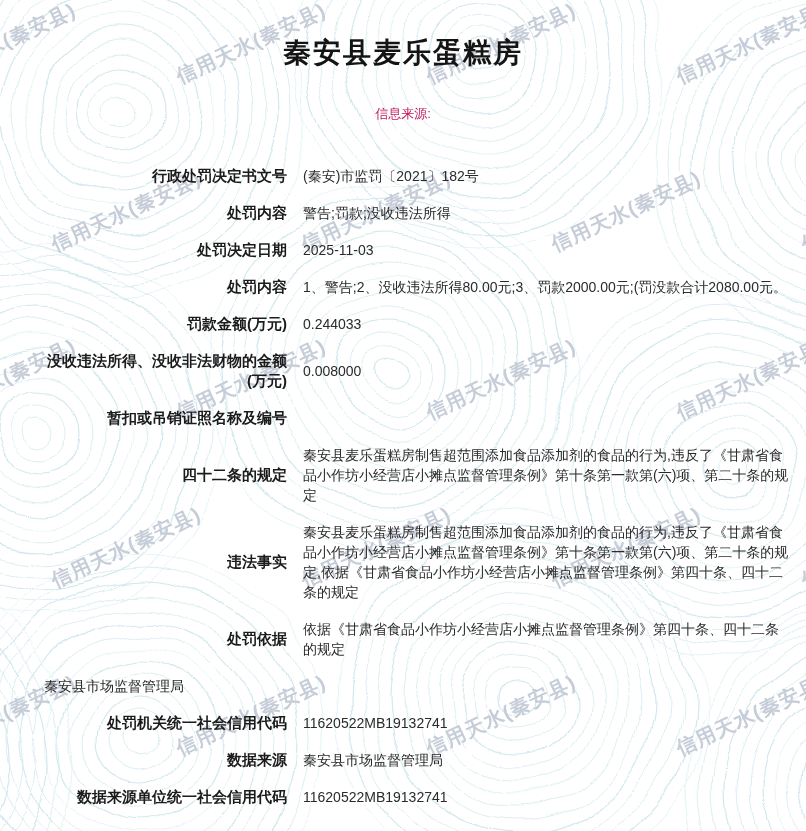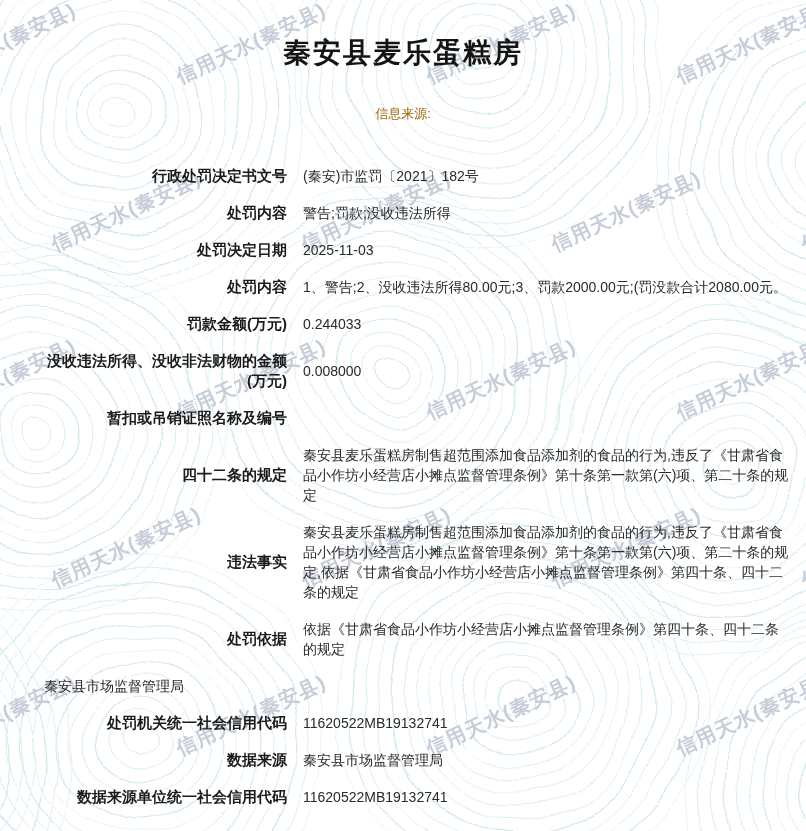--- a/index.html
+++ b/index.html
@@ -39,21 +39,21 @@
     text-align:center;
     font-size:28px;
     font-weight:700;
     letter-spacing:2px;
     color:#141414;
   }
   .info-source {
     margin-top:33px;
     text-align:center;
     font-size:13px;
-    color:#a16207;
+    color:#be185d;
   }
   .records {
     margin:43px 0 0 44px;
     width:746px;
     display:flex;
     flex-direction:column;
     gap:17px;
   }
   .row { display:flex; align-items:center; gap:16px; }
   .lbl {

